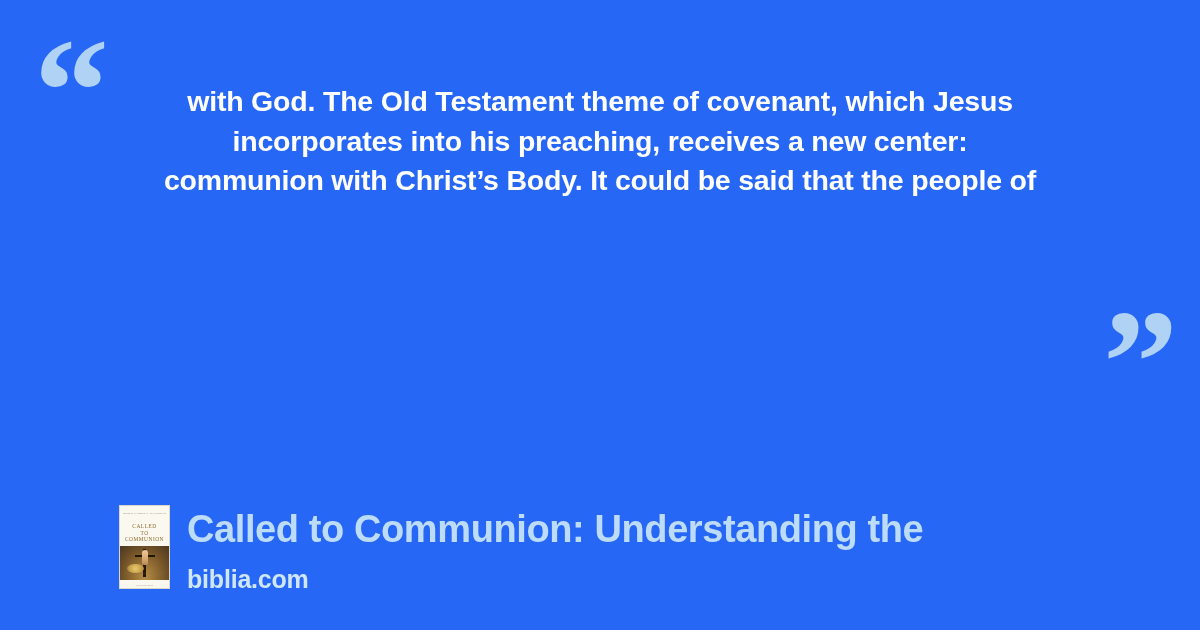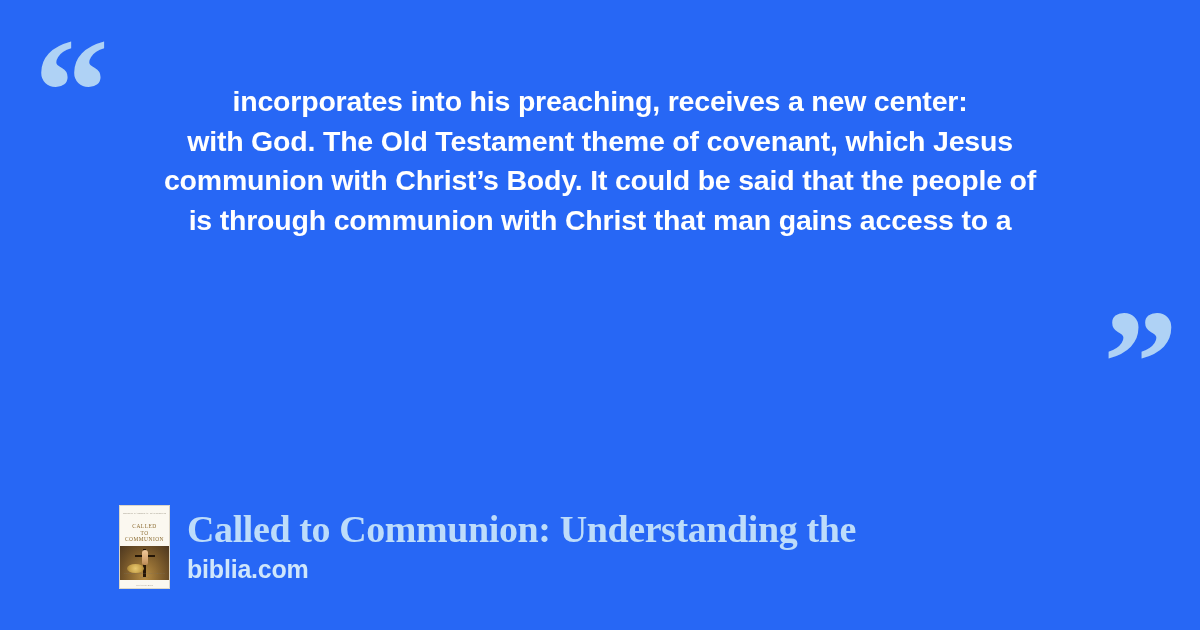--- a/index.html
+++ b/index.html
@@ -177,52 +177,51 @@
     font-size: 2.2px;
     color: #8d8475;
   }
 
   .footer-text {
     margin-left: 17px;
     padding-top: 1px;
   }
   .book-title {
     color: #BDDCFA;
-    font-family: Liberation Serif, serif;
+    font-family: Liberation Sans, sans-serif;
     font-weight: 700;
     font-size: 38px;
     line-height: 46px;
     letter-spacing: -0.4px;
     white-space: nowrap;
   }
   .site-name {
     color: #CFE6FB;
     font-family: "Liberation Sans", sans-serif;
     font-weight: 700;
     font-size: 25px;
     line-height: 31px;
     letter-spacing: -0.2px;
-    margin-top: 2px;
+    margin-top: 12px;
     white-space: nowrap;
   }
 </style>
 </head>
 <body>
 
 <div class="card">
 
   <div class="quote-mark quote-open">“</div>
 
   <div class="quote-mark quote-close">”</div>
 
   <div class="quote-body">
+    <div class="quote-line">with God. The Old Testament theme of covenant, which Jesus</div>
     <div class="quote-line">incorporates into his preaching, receives a new center:</div>
-    <div class="quote-line">with God. The Old Testament theme of covenant, which Jesus</div>
     <div class="quote-line">communion with Christ’s Body. It could be said that the people of</div>
-    <div class="quote-line">is through communion with Christ that man gains access to a</div>
   </div>
 
   <div class="footer">
 
     <div class="book-cover">
       <div class="bc-author">JOSEPH CARDINAL RATZINGER</div>
       <div class="bc-title">
         <div>CALLED</div>
         <div>TO</div>
         <div>COMMUNION</div>

